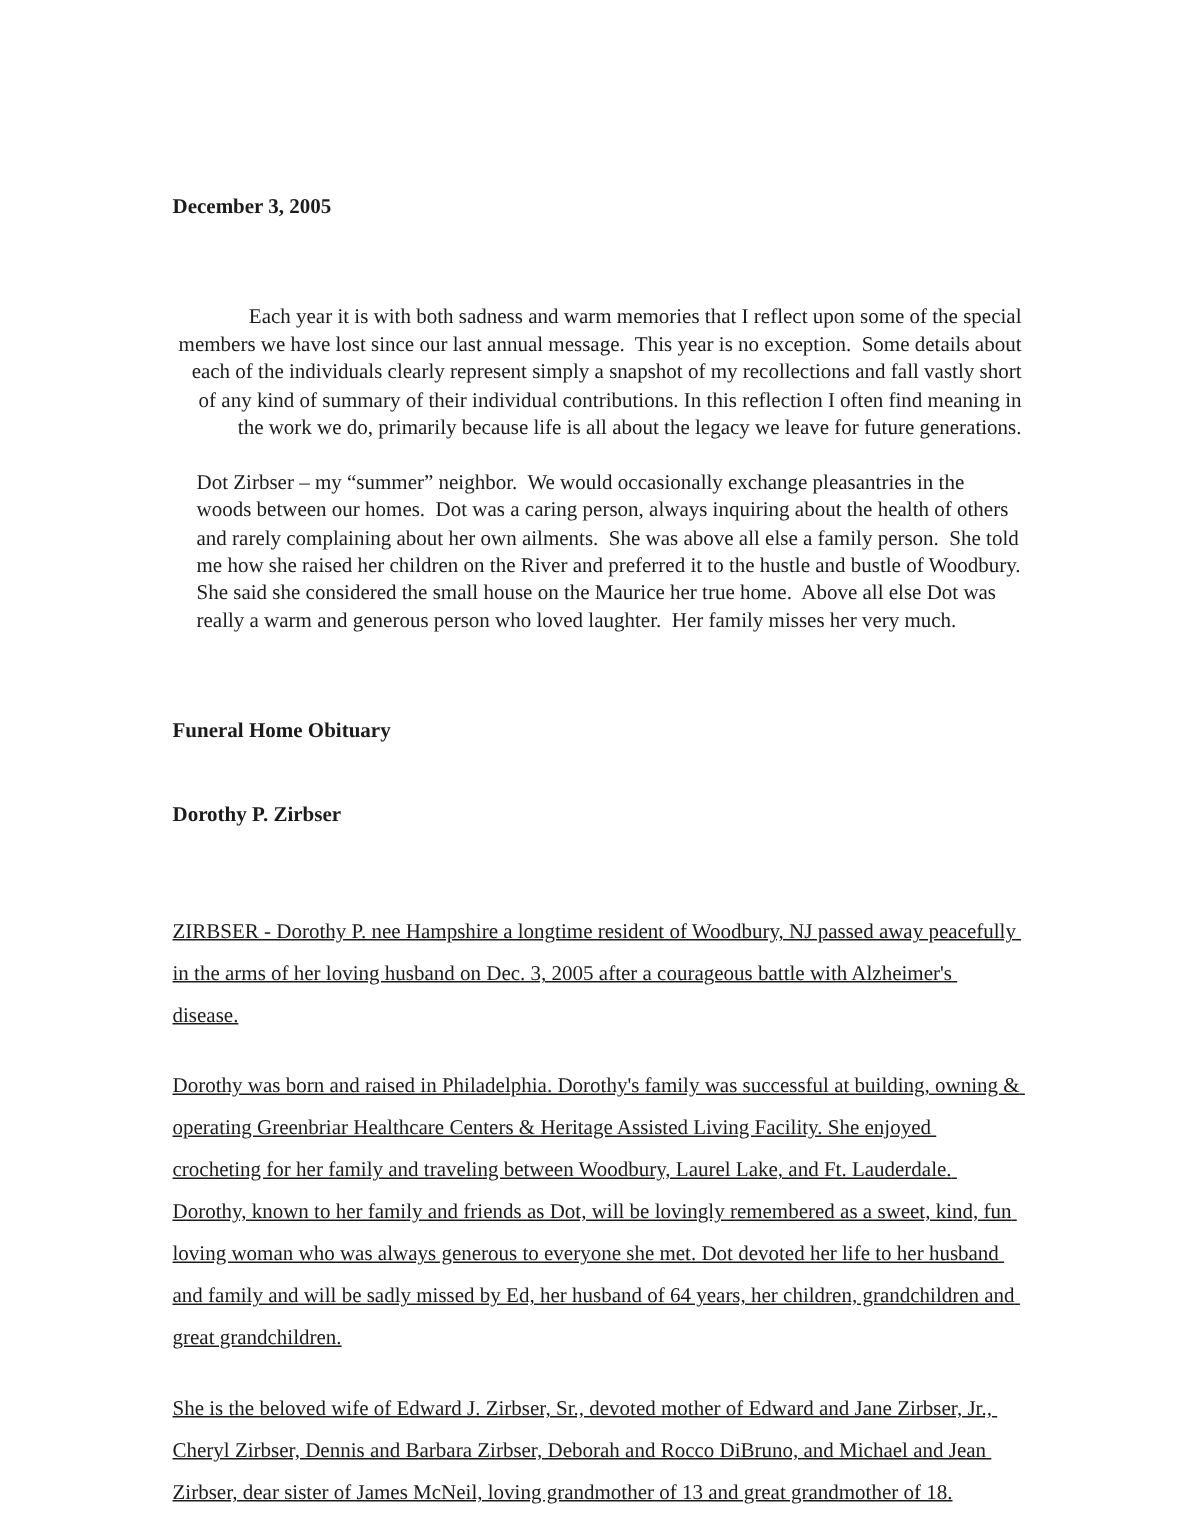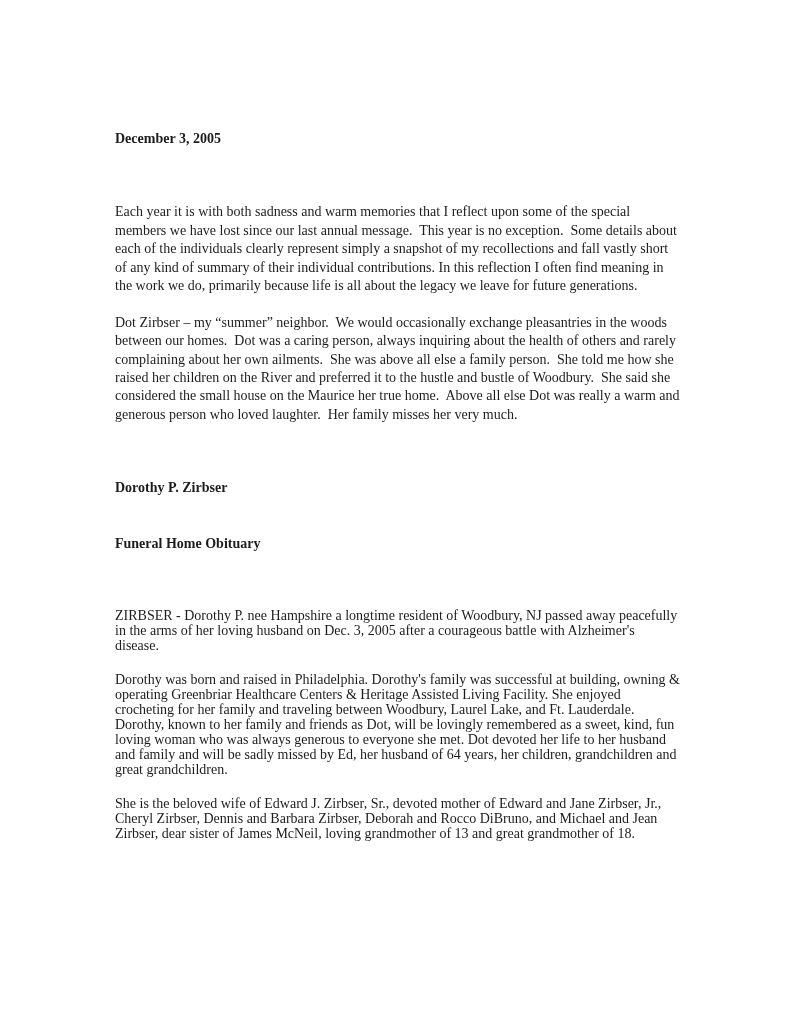--- a/index.html
+++ b/index.html
@@ -25,52 +25,55 @@
   .heading-block {
     font-weight: bold;
     line-height: 18.4px;
     margin: 0 0 18.4px 0;
     white-space: pre-wrap;
   }
   .para {
     white-space: pre-wrap;
     line-height: 18.4px;
     margin: 0 0 18.4px 0;
+    text-align: right;
   }
   .para-line {
     white-space: pre-wrap;
     line-height: 18.4px;
+    margin-left: 16px;
   }
   .para-group {
     margin: 0 0 18.4px 0;
   }
   .obit-para {
     white-space: pre-wrap;
-    line-height: 15px;
+    line-height: 28px;
     margin: 0 0 18.8px 0;
+    text-decoration: underline;
   }
 </style>
 </head>
 <body>
 
 <div class="page">
 
   <div class="heading-block">
     <div>December 3, 2005</div>
   </div>
 
   <div class="para">Each year it is with both sadness and warm memories that I reflect upon some of the special members we have lost since our last annual message.  This year is no exception.  Some details about each of the individuals clearly represent simply a snapshot of my recollections and fall vastly short of any kind of summary of their individual contributions. In this reflection I often find meaning in the work we do, primarily because life is all about the legacy we leave for future generations.</div>
 
   <div class="para-group">
     <div class="para-line">Dot Zirbser – my “summer” neighbor.  We would occasionally exchange pleasantries in the woods between our homes.  Dot was a caring person, always inquiring about the health of others and rarely complaining about her own ailments.  She was above all else a family person.  She told me how she raised her children on the River and preferred it to the hustle and bustle of Woodbury.  She said she considered the small house on the Maurice her true home.  Above all else Dot was really a warm and generous person who loved laughter.  Her family misses her very much.</div>
   </div>
 
   <div class="heading-block">
+    <div>Funeral Home Obituary</div>
     <div>Dorothy P. Zirbser</div>
-    <div>Funeral Home Obituary</div>
   </div>
 
   <div class="obit-para">ZIRBSER - Dorothy P. nee Hampshire a longtime resident of Woodbury, NJ passed away peacefully in the arms of her loving husband on Dec. 3, 2005 after a courageous battle with Alzheimer's disease.</div>
 
   <div class="obit-para">Dorothy was born and raised in Philadelphia. Dorothy's family was successful at building, owning &amp; operating Greenbriar Healthcare Centers &amp; Heritage Assisted Living Facility. She enjoyed crocheting for her family and traveling between Woodbury, Laurel Lake, and Ft. Lauderdale. Dorothy, known to her family and friends as Dot, will be lovingly remembered as a sweet, kind, fun loving woman who was always generous to everyone she met. Dot devoted her life to her husband and family and will be sadly missed by Ed, her husband of 64 years, her children, grandchildren and great grandchildren.</div>
 
   <div class="obit-para">She is the beloved wife of Edward J. Zirbser, Sr., devoted mother of Edward and Jane Zirbser, Jr., Cheryl Zirbser, Dennis and Barbara Zirbser, Deborah and Rocco DiBruno, and Michael and Jean Zirbser, dear sister of James McNeil, loving grandmother of 13 and great grandmother of 18.</div>
 
 </div>
 

